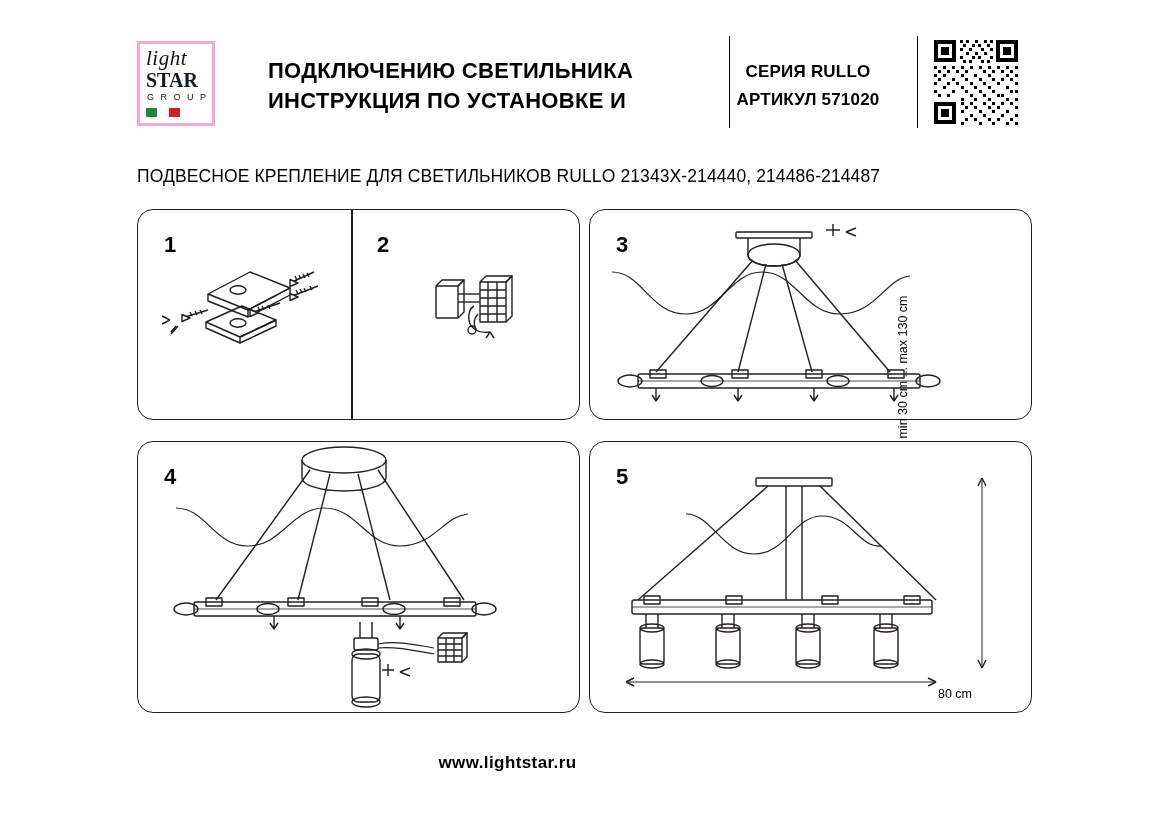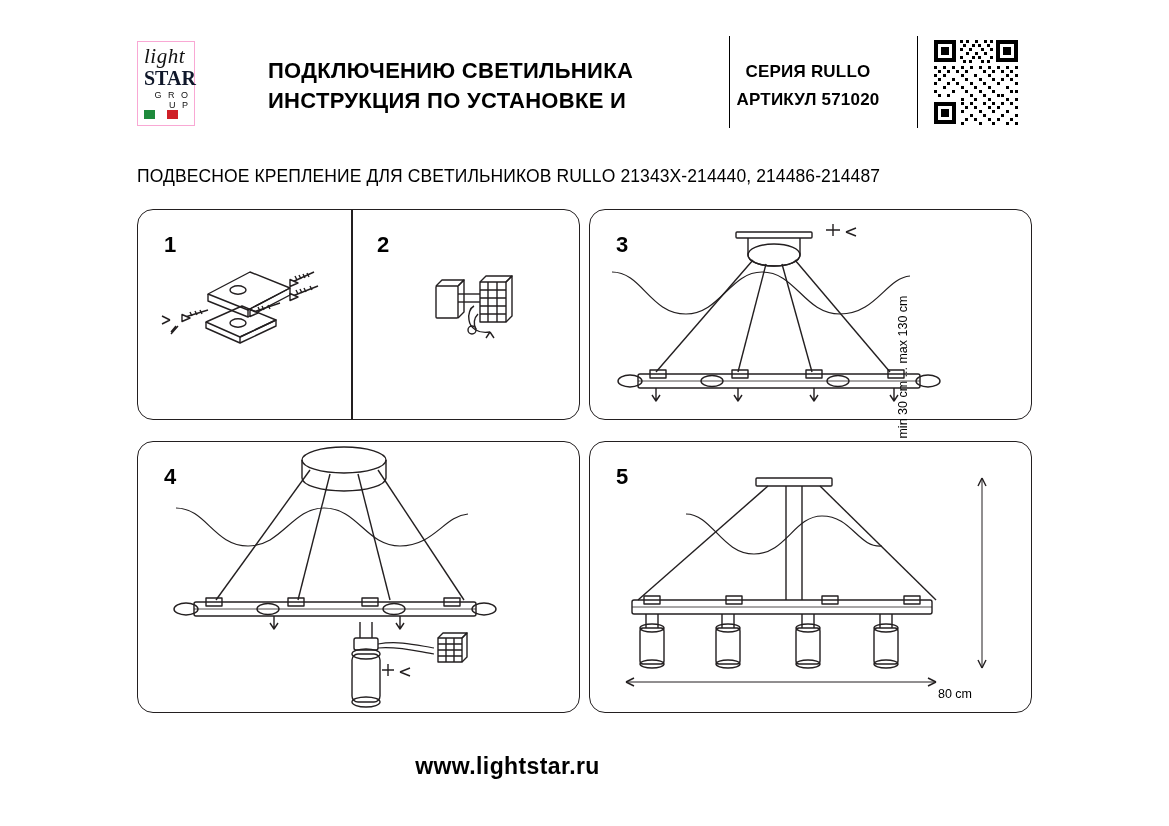--- a/index.html
+++ b/index.html
@@ -27,23 +27,23 @@
     position: absolute;
     left: 137px;
     top: 36px;
     width: 895px;
     height: 92px;
   }
   .logo-box {
     position: absolute;
     left: 0px;
     top: 5px;
-    width: 58px;
+    width: 78px;
     height: 85px;
-    border: 1px solid #f9a8d4;
+    border: 3px solid #f9a8d4;
     background: #fff;
     box-sizing: border-box;
   }
   .logo-inner {
     position: absolute;
     left: 4px;
     top: 4px;
     right: 4px;
     bottom: 4px;
   }
@@ -175,21 +175,21 @@
   }
   .art { position: absolute; left: 0; top: 0; }
 
   
   .footer {
     position: absolute;
     left: 0;
     top: 753px;
     width: 1015px;
     text-align: center;
-    font-size: 23px;
+    font-size: 17px;
     font-weight: bold;
     letter-spacing: 0.4px;
   }
 </style>
 </head>
 <body>
 
 <div class="page">
 
   <div class="header">

